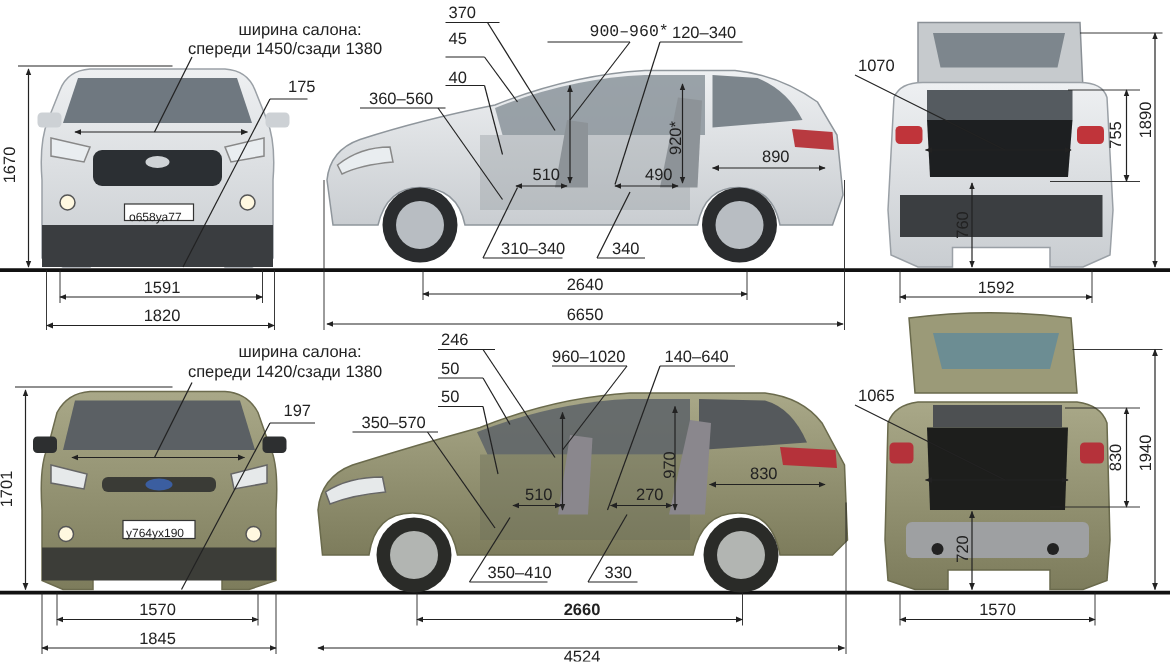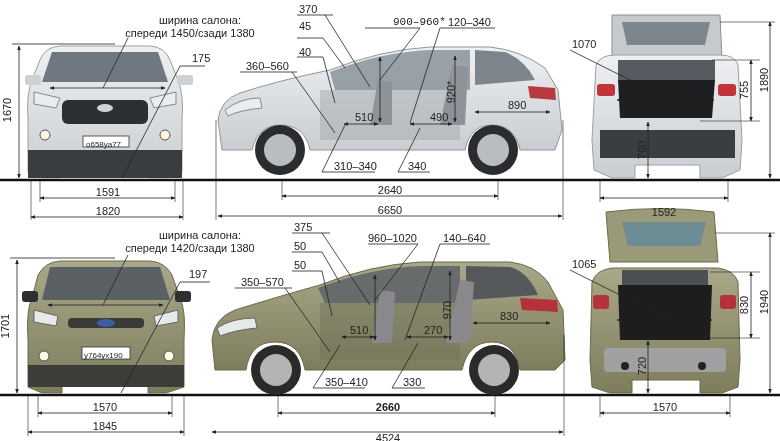--- a/index.html
+++ b/index.html
@@ -246,31 +246,31 @@
 <div class="lbl" style="left:430px;top:111px;">490</div>
 <div class="lbl" style="left:334px;top:160px;">310–340</div>
 <div class="lbl" style="left:408px;top:160px;">340</div>
 <div class="lbl c" style="left:390px;top:184px;">2640</div>
 <div class="lbl c" style="left:390px;top:204px;">6650</div>
 
 <div class="lbl" style="left:572px;top:38px;">1070</div>
 <div class="vlbl" style="left:735px;top:84px;">755</div>
 <div class="vlbl" style="left:752px;top:74px;">1890</div>
 <div class="vlbl" style="left:633px;top:144px;">760</div>
-<div class="lbl c" style="left:664px;top:186px;margin-top:20px;">1592</div>
+<div class="lbl c" style="left:664px;top:186px;">1592</div>
 
 <div class="lbl c" style="left:200px;top:229px;">ширина салона:</div>
 <div class="lbl c" style="left:190px;top:242px;">спереди 1420/сзади 1380</div>
 <div class="vlbl" style="left:-7px;top:320px;">1701</div>
 <div class="lbl" style="left:189px;top:268px;">197</div>
 <div class="lbl c" style="left:105px;top:401px;">1570</div>
 <div class="lbl c" style="left:105px;top:420px;">1845</div>
 <div class="lbl" style="left:84px;top:350px;font-size:8px;">у764ух190</div>
 
-<div class="lbl" style="left:294px;top:221px;">375</div>
+<div class="lbl" style="left:294px;top:221px;">246</div>
 <div class="lbl" style="left:294px;top:240px;">50</div>
 <div class="lbl" style="left:294px;top:259px;">50</div>
 <div class="lbl" style="left:241px;top:276px;">350–570</div>
 <div class="lbl" style="left:368px;top:232px;">960–1020</div>
 <div class="lbl" style="left:443px;top:232px;">140–640</div>
 <div class="vlbl" style="left:438px;top:304px;">970</div>
 <div class="lbl" style="left:500px;top:310px;">830</div>
 <div class="lbl" style="left:350px;top:324px;">510</div>
 <div class="lbl" style="left:424px;top:324px;">270</div>
 <div class="lbl" style="left:325px;top:376px;">350–410</div>

